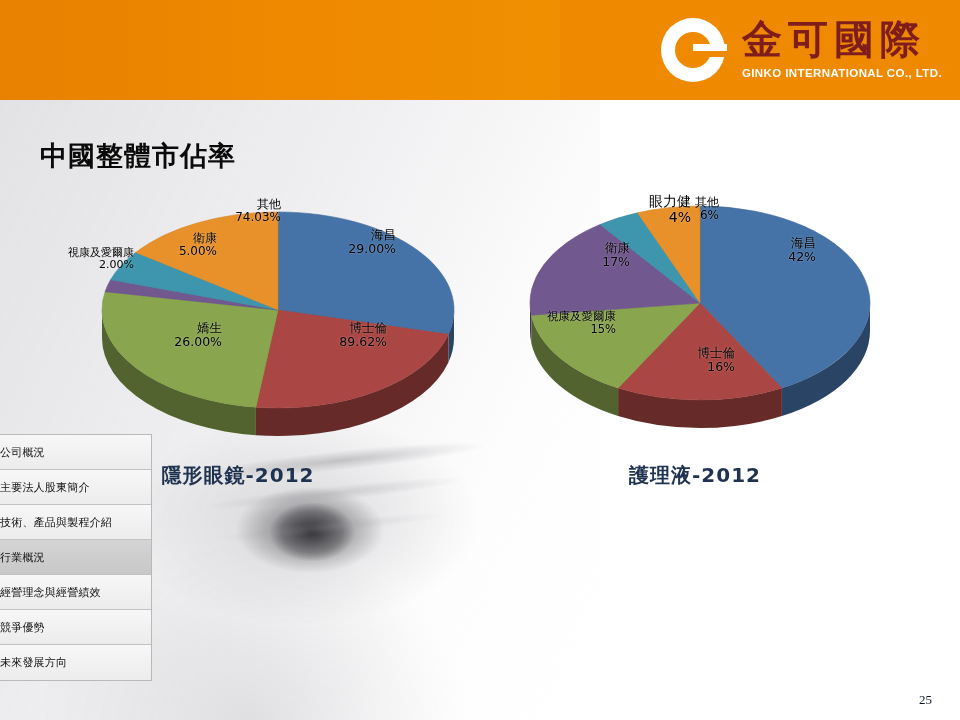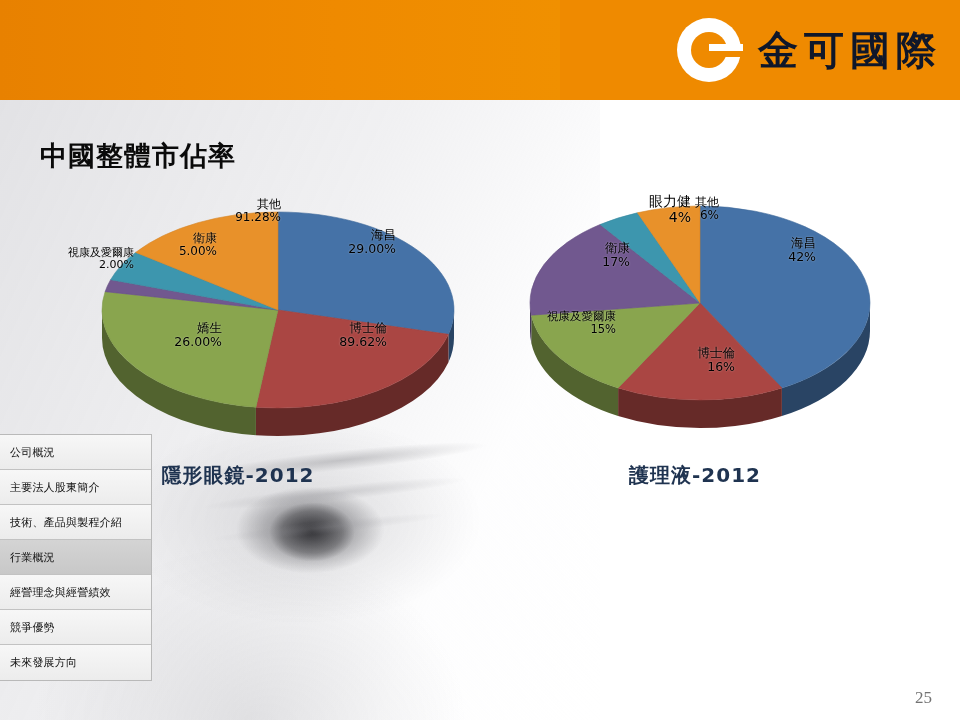--- a/index.html
+++ b/index.html
@@ -42,23 +42,23 @@
   }
   .logo{
     position:absolute;right:18px;top:10px;height:80px;
     display:flex;align-items:center;gap:14px;
   }
   .logo-mark{
     width:70px;height:70px;position:relative;flex:none;
   }
   .logo-text-wrap{display:flex;flex-direction:column;justify-content:center;}
   .logo-cn{
-    color:#0f172a;font-size:40px;font-weight:bold;letter-spacing:6px;
+    color:#7f1d1d;font-size:40px;font-weight:bold;letter-spacing:6px;
     line-height:46px;white-space:nowrap;
-    font-family:Liberation Sans, sans-serif;
+    font-family:Liberation Mono, monospace;
   }
   .logo-en{
     color:#ffffff;font-size:11.5px;letter-spacing:.4px;line-height:15px;
     white-space:nowrap;font-weight:600;text-align:right;
     font-family:"Liberation Sans",sans-serif;
   }
 
   
   .slide-title{
     position:absolute;left:40px;top:122px;
@@ -84,34 +84,34 @@
   }
 
   
   .sidenav{
     position:absolute;left:0;top:434px;width:151px;
     border:1px solid #b9b9b9;border-left:none;
     background:#f0f0f0;
   }
   .nav-item{
     height:35px;display:flex;align-items:center;
-    padding-left:10px;box-sizing:border-box;
+    box-sizing:border-box;
     border-bottom:1px solid #c2c2c2;
     font-size:11px;color:#111;letter-spacing:.2px;white-space:nowrap;
     background:linear-gradient(180deg,#f7f7f7 0%,#ececec 100%);
   }
   .nav-item:last-child{border-bottom:none;}
   .nav-item.active{
     background:linear-gradient(180deg,#d4d4d4 0%,#c8c8c8 100%);
   }
 
   
   .page-num{
     position:absolute;right:28px;bottom:12px;
-    font-size:17px;color:#737373;
+    font-size:13px;color:#0f172a;
     font-family:"Liberation Serif","DejaVu Serif",serif;
   }
 </style>
 </head>
 <body>
 
 <div class="bg-photo"></div>
 <div class="bg-lash"></div>
 
 <div class="header">
@@ -120,20 +120,21 @@
     <div class="logo-mark">
       <svg viewBox="0 0 70 70" width="70" height="70" aria-hidden="true">
         <circle cx="35" cy="35" r="32" fill="#ffffff"></circle>
         <circle cx="35" cy="35" r="18" fill="#ef8a00"></circle>
         <rect x="35" y="29" width="34" height="7" fill="#ffffff"></rect>
         <rect x="35" y="36" width="34" height="6" fill="#ef8a00"></rect>
       </svg>
     </div>
     <div class="logo-text-wrap">
       <div class="logo-cn">金可國際</div>
+      <div class="logo-en">GINKO INTERNATIONAL CO., LTD.</div>
     </div>
   </div>
 </div>
 
 <div class="slide-title">中國整體市佔率</div>
 
 <div id="charts-root">
     <svg width="960" height="720" class="chart" style="left: 0px; top: 0px;">
       <path d="M 454 310 A 176 98 0 0 1 448.4706363586391 334.3716089421558 L 448.4706363586391 362.3716089421558 A 176 98 0 0 0 454 338 Z" fill="rgb(41,68,100)"></path>
       <path d="M 448.4706363586391 334.3716089421558 A 176 98 0 0 1 255.94135089268252 407.22724072881886 L 255.94135089268252 435.22724072881886 A 176 98 0 0 0 448.4706363586391 362.3716089421558 Z" fill="rgb(102,42,40)"></path>
@@ -160,21 +161,21 @@
     <div class="pie-label" style="left: 24px; top: 247px; width: 110px; font-size: 11px;">
       <span class="nm">視康及愛爾康</span>
       <span class="pc">2.00%</span>
     </div>
     <div class="pie-label" style="left: 107px; top: 232px; width: 110px; font-size: 12px;">
       <span class="nm">衛康</span>
       <span class="pc">5.00%</span>
     </div>
     <div class="pie-label" style="left: 171px; top: 198px; width: 110px; font-size: 12px;">
       <span class="nm">其他</span>
-      <span class="pc">91.28%</span>
+      <span class="pc">74.03%</span>
     </div>
     <div class="chart-caption" style="left: 108px; top: 462px; width: 260px;">隱形眼鏡-2012</div>
     <svg width="960" height="720" class="chart" style="left: 0px; top: 0px;">
       <path d="M 870 303 A 170 97 0 0 1 781.8981245972916 388.0017479642548 L 781.8981245972916 416.0017479642548 A 170 97 0 0 0 870 331 Z" fill="rgb(41,68,100)"></path>
       <path d="M 781.8981245972916 388.0017479642548 A 170 97 0 0 1 618.1018754027084 388.0017479642548 L 618.1018754027084 416.0017479642548 A 170 97 0 0 0 781.8981245972916 416.0017479642548 Z" fill="rgb(102,42,40)"></path>
       <path d="M 618.1018754027084 388.0017479642548 A 170 97 0 0 1 531.3405007765388 315.15732365573757 L 531.3405007765388 343.15732365573757 A 170 97 0 0 0 618.1018754027084 416.0017479642548 Z" fill="rgb(82,99,47)"></path>
       <path d="M 531.3405007765388 315.15732365573757 A 170 97 0 0 1 530 303 L 530 331 A 170 97 0 0 0 531.3405007765388 343.15732365573757 Z" fill="rgb(68,53,86)"></path>
       <path d="M 700 303 L 700 206 A 170 97 0 0 1 781.8981245972916 388.0017479642548 Z" fill="#4572a7" stroke="rgb(63,105,154)" stroke-width="0.6"></path>
       <path d="M 700 303 L 781.8981245972916 388.0017479642548 A 170 97 0 0 1 618.1018754027084 388.0017479642548 Z" fill="#aa4643" stroke="rgb(156,64,62)" stroke-width="0.6"></path>
       <path d="M 700 303 L 618.1018754027084 388.0017479642548 A 170 97 0 0 1 531.3405007765388 315.15732365573757 Z" fill="#89a54e" stroke="rgb(126,152,72)" stroke-width="0.6"></path>

